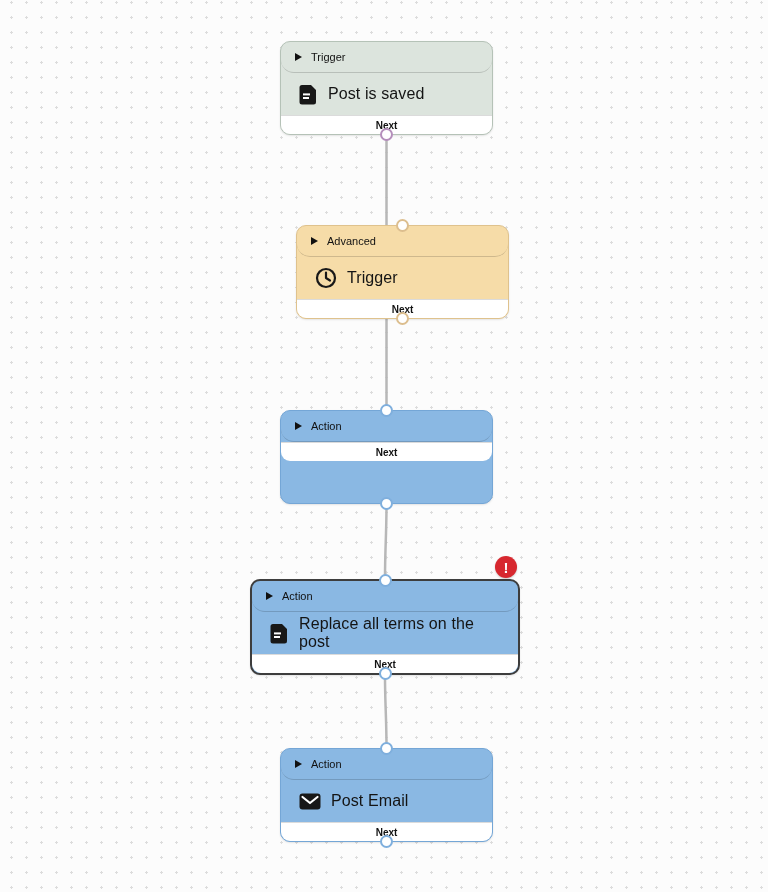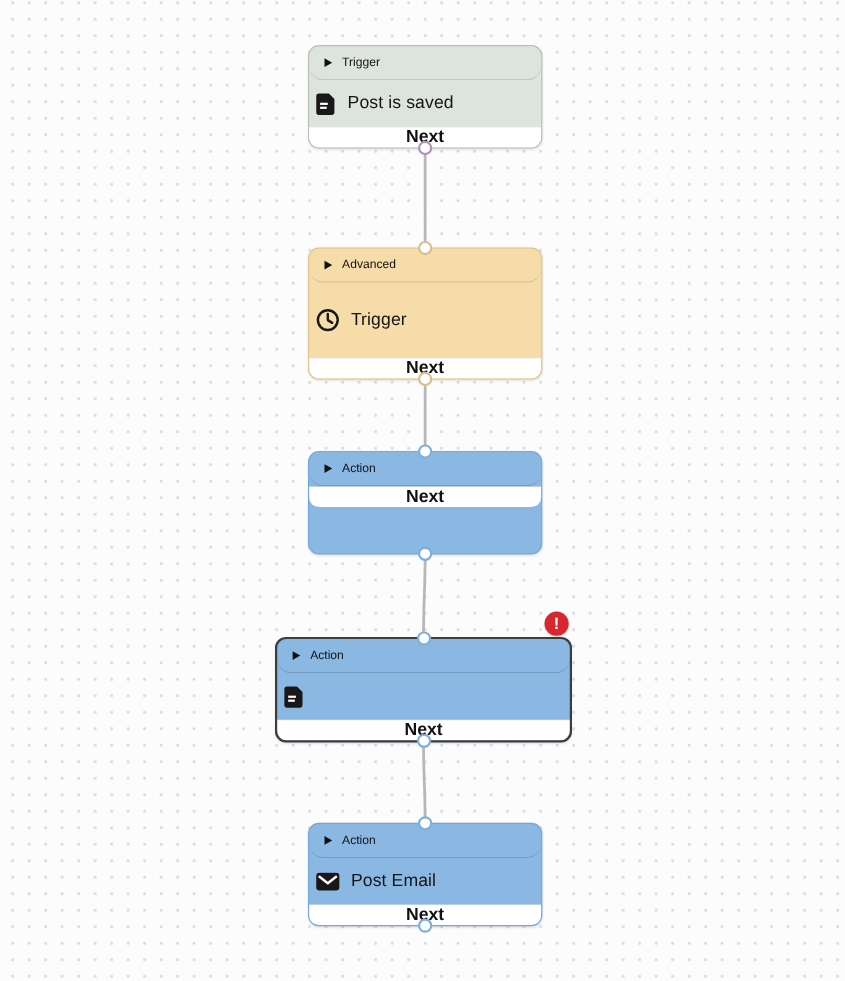--- a/index.html
+++ b/index.html
@@ -36,53 +36,53 @@
   }
   .tri{
     width:0;height:0;display:inline-block;
     border-left:7px solid #111;
     border-top:4.5px solid transparent;
     border-bottom:4.5px solid transparent;
   }
   .node-body{
     flex:1 1 auto;
     display:flex;align-items:center;gap:10px;
-    padding:0 6px;
+    padding:0 18px;
     font-size:16px;color:#141414;
     letter-spacing:.1px;
   }
   .node-icon{display:inline-flex;align-items:center;justify-content:center;}
   .node-footer{
     flex:0 0 18px;height:18px;
     background:#ffffff;
     border-top:1px solid rgba(0,0,0,0.14);
     border-radius:0 0 9px 9px;
     display:flex;align-items:center;justify-content:center;
-    font-size:16px;font-weight:700;color:#111;
+    font-size:10px;font-weight:700;color:#111;
   }
   .handle{
     position:absolute;left:50%;width:13px;height:13px;
     margin-left:-6.5px;border-radius:50%;
     background:#fff;border:2px solid var(--handle,#999);
     box-sizing:border-box;z-index:2;
   }
   .handle-top{top:-7px;}
   .handle-bottom{bottom:-7px;}
 
   .error-badge{
     position:absolute;z-index:3;
     width:22px;height:22px;border-radius:50%;
     display:flex;align-items:center;justify-content:center;
     font-size:15px;font-weight:700;line-height:1;
     box-shadow:0 1px 2px rgba(0,0,0,0.2);
   }
 
   
   #node-0{left:280px;top:41px;width:213px;height:94px;}
-  #node-1{left:280px;top:225px;width:213px;height:120px;}
+  #node-1{left:296px;top:225px;width:213px;height:94px;}
   #node-2{left:280px;top:410px;width:213px;height:94px;}
   #node-3{left:250px;top:579px;width:270px;height:96px;}
   #node-4{left:280px;top:748px;width:213px;height:94px;}
   #error-badge-3{left:495px;top:556px;}
 </style>
 </head>
 <body style="background: rgb(252, 252, 252);">
 
 <div class="canvas" style="--canvas-bg: #fcfcfc; --dot-color: #dcdcdc;">
 
@@ -153,20 +153,21 @@
       <span>Action</span>
     </div>
     <div class="node-body">
       <span class="node-icon">
         <svg width="19" height="21" viewBox="0 0 19 21">
           <path d="M3 1 h9 l5 5 v12 a2.5 2.5 0 0 1 -2.5 2.5 h-11.5 a2.5 2.5 0 0 1 -2.5 -2.5 v-14.5 a2.5 2.5 0 0 1 2.5 -2.5 z" fill="#181818"></path>
           <rect x="4" y="9.4" width="7" height="2" fill="#fff"></rect>
           <rect x="4" y="13" width="6" height="2" fill="#fff"></rect>
         </svg>
       </span>
+      <span>Replace all terms on the post</span>
     </div>
     <div class="node-footer">
       <span>Next</span>
     </div>
     <span class="handle handle-top"></span>
     <span class="handle handle-bottom"></span>
   </div>
   <div class="error-badge" id="error-badge-3" style="background: rgb(215, 40, 47); color: rgb(255, 255, 255);">
     <span>!</span>
   </div>

